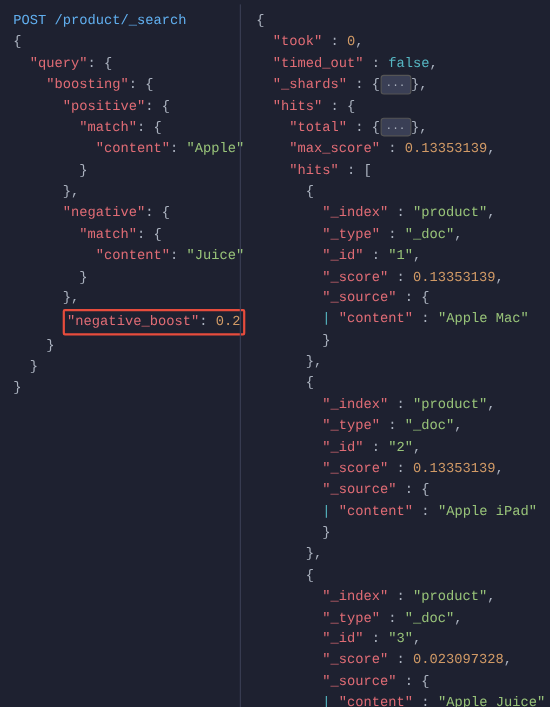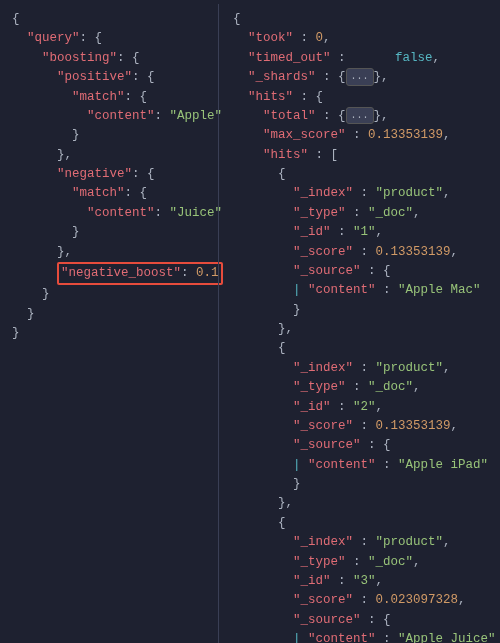--- a/index.html
+++ b/index.html
@@ -33,21 +33,21 @@
       flex: 1;
       padding: 6px 8px 6px 14px;
     }
     .code-line {
       white-space: pre;
       display: block;
     }
     .key { color: #e06c75; }
     .string { color: #98c379; }
     .number { color: #d19a66; }
-    .boolean { color: #56b6c2; margin-left: 42px; }
+    .boolean { color: #56b6c2; }
     .punct { color: #abb2bf; }
     .method { color: #61afef; }
     .highlighted-line {
       display: inline-block;
       border: 2px solid #e74c3c;
       padding: 0 2px;
       border-radius: 2px;
     }
     .badge {
       display: inline-block;
@@ -62,34 +62,35 @@
     .bar-sep {
       color: #56b6c2;
     }
   </style>
 </head>
 <body>
 
 <div class="container">
 
   <div class="left-panel">
+    <span class="code-line"><span class="method">POST /product/_search</span></span>
     <span class="code-line"><span class="punct">{</span></span>
     <span class="code-line">  <span class="key">"query"</span><span class="punct">: {</span></span>
     <span class="code-line">    <span class="key">"boosting"</span><span class="punct">: {</span></span>
     <span class="code-line">      <span class="key">"positive"</span><span class="punct">: {</span></span>
     <span class="code-line">        <span class="key">"match"</span><span class="punct">: {</span></span>
     <span class="code-line">          <span class="key">"content"</span><span class="punct">: </span><span class="string">"Apple"</span></span>
     <span class="code-line">        <span class="punct">}</span></span>
     <span class="code-line">      <span class="punct">},</span></span>
     <span class="code-line">      <span class="key">"negative"</span><span class="punct">: {</span></span>
     <span class="code-line">        <span class="key">"match"</span><span class="punct">: {</span></span>
     <span class="code-line">          <span class="key">"content"</span><span class="punct">: </span><span class="string">"Juice"</span></span>
     <span class="code-line">        <span class="punct">}</span></span>
     <span class="code-line">      <span class="punct">},</span></span>
-    <span class="code-line">      <span class="highlighted-line"><span class="key">"negative_boost"</span><span class="punct">: </span><span class="number">0.1</span></span></span>
+    <span class="code-line">      <span class="highlighted-line"><span class="key">"negative_boost"</span><span class="punct">: </span><span class="number">0.2</span></span></span>
     <span class="code-line">    <span class="punct">}</span></span>
     <span class="code-line">  <span class="punct">}</span></span>
     <span class="code-line"><span class="punct">}</span></span>
   </div>
 
   <div class="divider"></div>
 
   <div class="right-panel">
     <span class="code-line"><span class="punct">{</span></span>
     <span class="code-line">  <span class="key">"took"</span><span class="punct"> : </span><span class="number">0</span><span class="punct">,</span></span>

